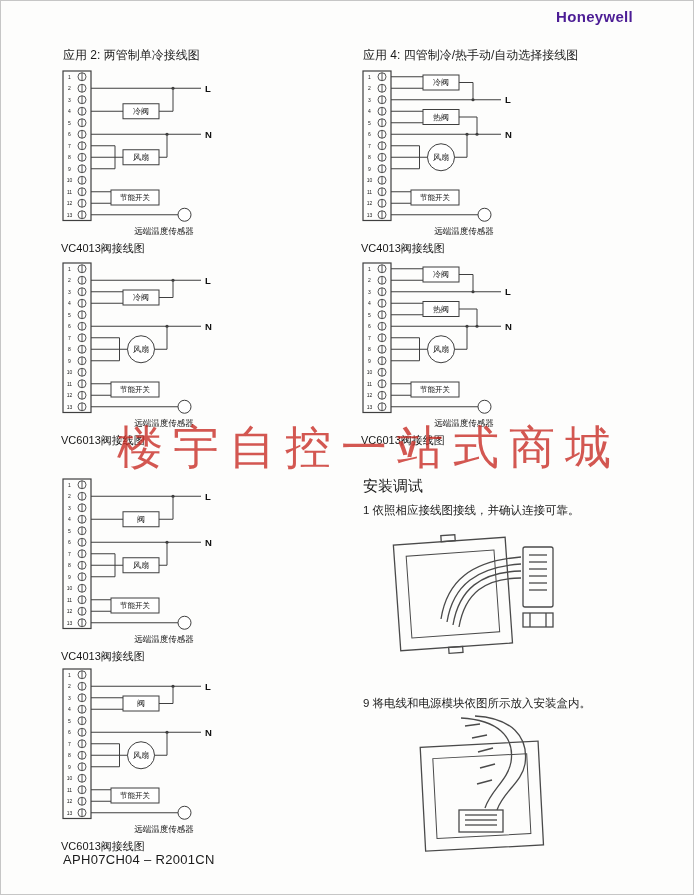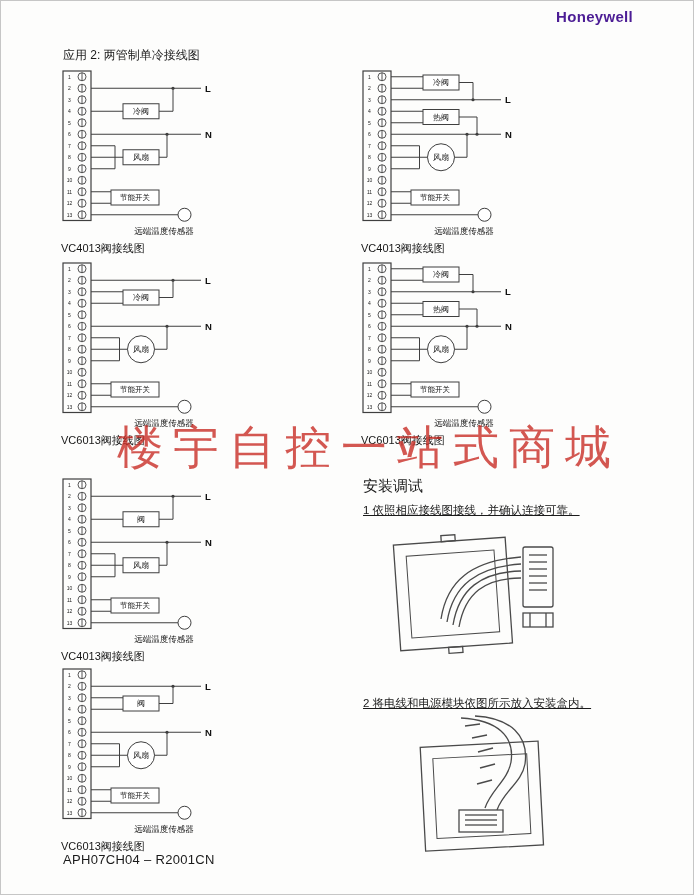--- a/index.html
+++ b/index.html
@@ -5,36 +5,37 @@
   html,body{margin:0;padding:0;background:#fff;}
   #page{position:relative;width:694px;height:895px;background:#fdfdfc;
         font-family:"Liberation Sans",sans-serif;color:#1a1a1a;overflow:hidden;
         border:1px solid #c6c6c6;box-sizing:border-box;}
   .abs{position:absolute;}
   #brand{top:7px;right:60px;font-size:15px;font-weight:bold;letter-spacing:.3px;color:#4c1d95;}
   .sec-title{font-size:12px;white-space:nowrap;}
   figure.diagram{margin:0;padding:0;}
   figure.diagram figcaption{font-size:11px;margin-top:2px;color:#161616;}
   #install-title{font-size:15px;font-weight:normal;}
-  .step{font-size:11.5px;width:310px;line-height:14px;text-decoration:underline;}
+  .step{font-size:11.5px;width:310px;line-height:14px;}
   #watermark{top:416px;left:116px;font-size:46px;font-weight:normal;
      font-family:"DejaVu Serif",serif;color:rgba(199,40,32,.78);
      letter-spacing:10px;white-space:nowrap;z-index:5;pointer-events:none;}
   #footer{left:62px;top:851px;font-size:13px;letter-spacing:.3px;}
   svg{display:block;}
   svg text{font-family:"Liberation Sans",sans-serif;}
 </style>
 </head>
 <body>
 
 <div id="page">
 
   <div class="abs" id="brand">Honeywell</div>
 
   <div class="abs sec-title" style="left:62px;top:46px">应用 2: 两管制单冷接线图</div>
+  <div class="abs sec-title" style="left:362px;top:46px">应用 4: 四管制冷/热手动/自动选择接线图</div>
 
   <figure class="abs diagram" style="left:60px;top:66px">
     <svg width="165" height="172" viewBox="0 0 165 172">
         <rect x="2" y="4" width="28" height="149.5" fill="none" stroke="#3f3f3f" stroke-width="1.2"></rect>
         <text x="8.5" y="11.65" font-size="5" text-anchor="middle" fill="#222">1</text>
         <circle cx="21" cy="9.75" r="4" fill="#fff" stroke="#3f3f3f" stroke-width="0.9"></circle>
         <line x1="21" y1="5.75" x2="21" y2="13.75" stroke="#3f3f3f" stroke-width="0.9"></line>
         <text x="8.5" y="23.15" font-size="5" text-anchor="middle" fill="#222">2</text>
         <circle cx="21" cy="21.25" r="4" fill="#fff" stroke="#3f3f3f" stroke-width="0.9"></circle>
         <line x1="21" y1="17.25" x2="21" y2="25.25" stroke="#3f3f3f" stroke-width="0.9"></line>
@@ -509,21 +510,21 @@
         <line x1="140" y1="55" x2="158" y2="55"></line>
         <line x1="140" y1="62" x2="158" y2="62"></line>
         <line x1="140" y1="69" x2="158" y2="69"></line>
         <rect x="134" y="92" width="30" height="14"></rect>
         <line x1="141" y1="92" x2="141" y2="106"></line>
         <line x1="157" y1="92" x2="157" y2="106"></line>
       </g>
     </g>
   </svg>
 
-  <div class="abs step" style="left:362px;top:695px">2 将电线和电源模块依图所示放入安装盒内。</div>
+  <div class="abs step" style="left:362px;top:695px">9 将电线和电源模块依图所示放入安装盒内。</div>
 
   <svg class="abs" style="left:398px;top:713px" width="180" height="142" viewBox="0 0 180 142">
     <g stroke="#4a4a4a" fill="none" stroke-width="1.3">
       <g transform="rotate(-3 85 85)">
         <rect x="24" y="30" width="118" height="104"></rect>
         <rect x="36" y="42" width="94" height="80" stroke-width="1"></rect>
       </g>
       <path d="M62,4 C98,6 116,22 112,48 C109,66 92,76 86,94"></path>
       <path d="M76,2 C112,4 130,22 126,50 C123,68 104,78 98,96"></path>
       <line x1="66" y1="12" x2="81" y2="10"></line>

